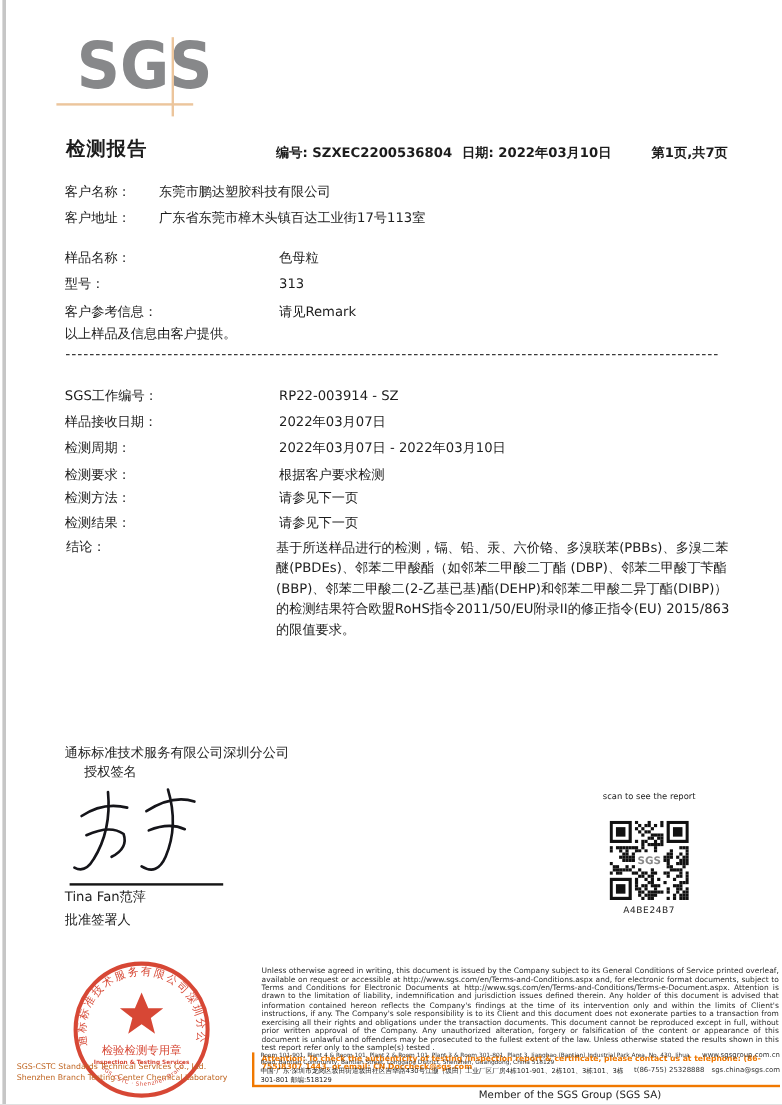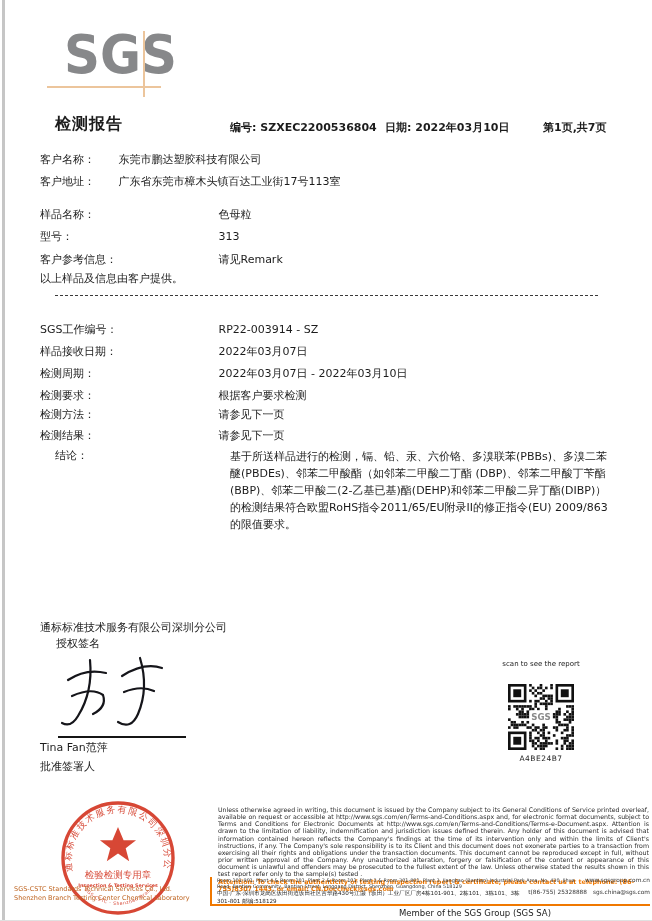--- a/index.html
+++ b/index.html
@@ -12,21 +12,21 @@
   
   .logo{left:64px;top:28px;font-size:50px;font-weight:800;color:#87888a;line-height:1;
         letter-spacing:0px;transform:scaleY(1.08);transform-origin:top left;}
   .logo-hline{left:47px;top:86px;width:114px;height:2px;background:#ecc59c;}
   .logo-vline{left:143px;top:31px;width:2px;height:66px;background:#ecc59c;}
 
   
   .title{left:55px;top:114px;font-size:16px;font-weight:700;letter-spacing:1px;}
   .hdr-meta{top:120px;font-size:11px;font-weight:600;white-space:nowrap;}
 
-  .row{position:absolute;left:40px;width:560px;font-size:11px;white-space:nowrap;}
+  .row{position:absolute;left:54px;width:560px;font-size:11px;white-space:nowrap;}
   .row .lbl{display:inline-block;}
   .w-narrow .lbl{width:75px;}
   .w-wide .lbl{width:175px;}
 
   .dashed-sep{left:55px;top:295px;width:543px;height:0;border-top:1px dashed #3a3a3a;}
 
   .conclusion{position:absolute;left:55px;top:448px;width:560px;font-size:11px;display:flex;}
   .conclusion .lbl{width:175px;flex:0 0 175px;}
   .conclusion .txt{width:400px;line-height:17px;white-space:normal;}
 
@@ -123,21 +123,21 @@
     <span class="lbl">检测方法：</span>
     <span>请参见下一页</span>
   </div>
   <div class="row w-wide" style="top:428px;">
     <span class="lbl">检测结果：</span>
     <span>请参见下一页</span>
   </div>
 
   <div class="conclusion">
     <span class="lbl">结论：</span>
-    <span class="txt">基于所送样品进行的检测，镉、铅、汞、六价铬、多溴联苯(PBBs)、多溴二苯醚(PBDEs)、邻苯二甲酸酯（如邻苯二甲酸二丁酯 (DBP)、邻苯二甲酸丁苄酯(BBP)、邻苯二甲酸二(2-乙基已基)酯(DEHP)和邻苯二甲酸二异丁酯(DIBP)）的检测结果符合欧盟RoHS指令2011/65/EU附录II的修正指令(EU) 2009/863的限值要求。</span>
+    <span class="txt">基于所送样品进行的检测，镉、铅、汞、六价铬、多溴联苯(PBBs)、多溴二苯醚(PBDEs)、邻苯二甲酸酯（如邻苯二甲酸二丁酯 (DBP)、邻苯二甲酸丁苄酯(BBP)、邻苯二甲酸二(2-乙基已基)酯(DEHP)和邻苯二甲酸二异丁酯(DIBP)）的检测结果符合欧盟RoHS指令2011/50/EU附录II的修正指令(EU) 2015/863的限值要求。</span>
   </div>
 
   <div class="row" style="top:620px;">通标标准技术服务有限公司深圳分公司</div>
   <div class="row" style="top:636px;margin-left:16px;">授权签名</div>
   <svg class="abs sig-svg" width="140" height="90" viewBox="0 0 140 90">
     <path d="M16 28 Q34 16 54 21"></path>
     <path d="M38 8 Q41 40 26 64 Q19 76 10 71"></path>
     <path d="M20 44 Q40 35 51 43 Q55 55 41 62"></path>
     <path d="M70 24 Q92 10 110 16"></path>
     <path d="M88 6 Q97 36 86 62 Q79 78 66 70"></path>

